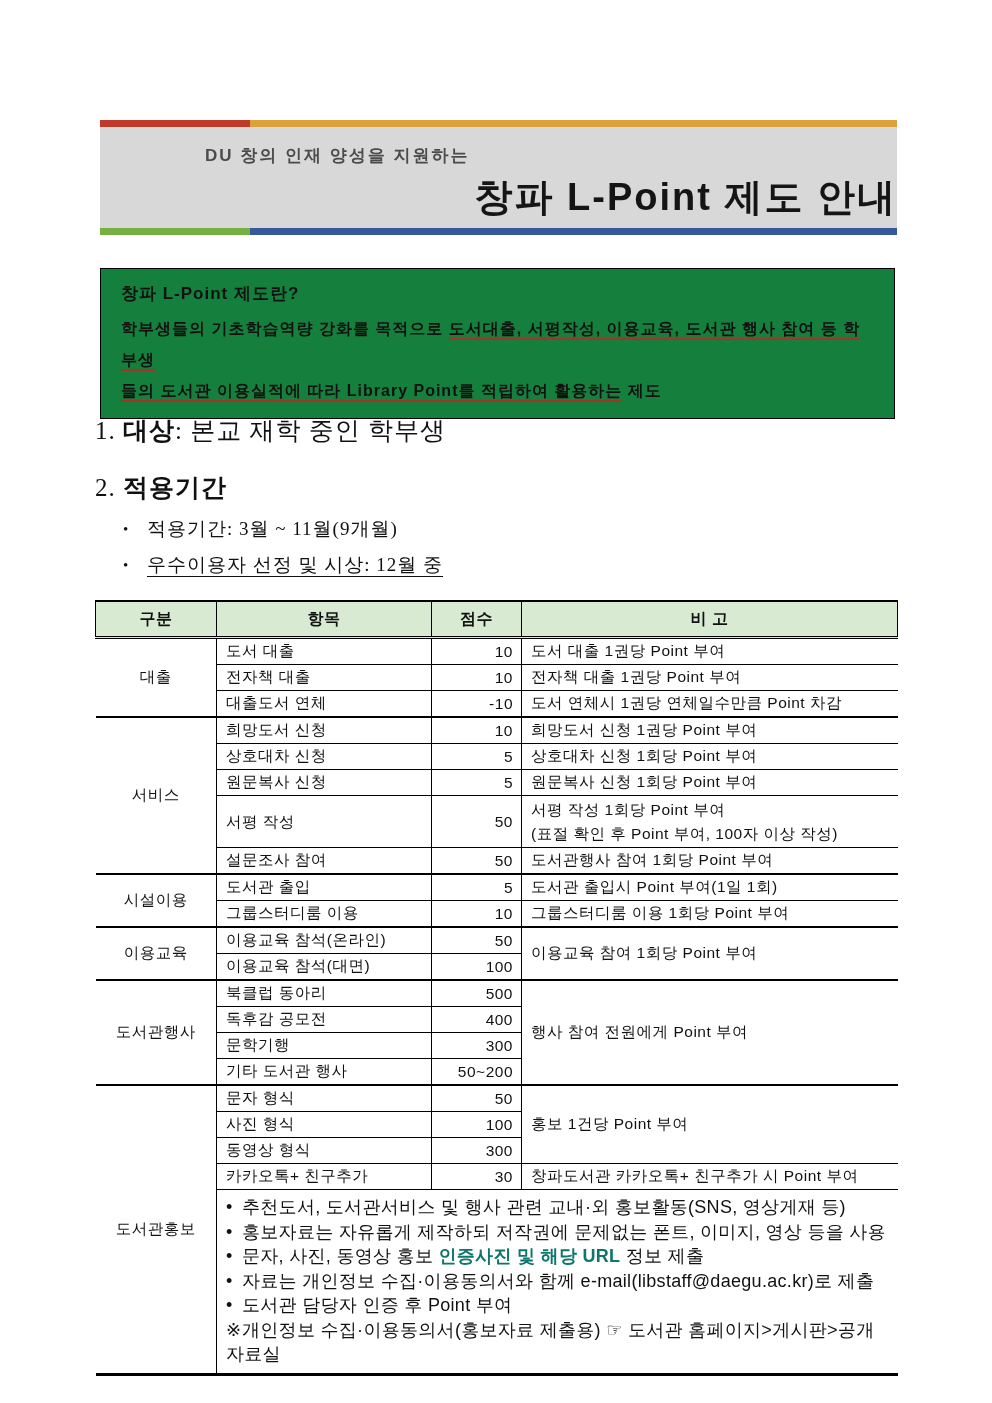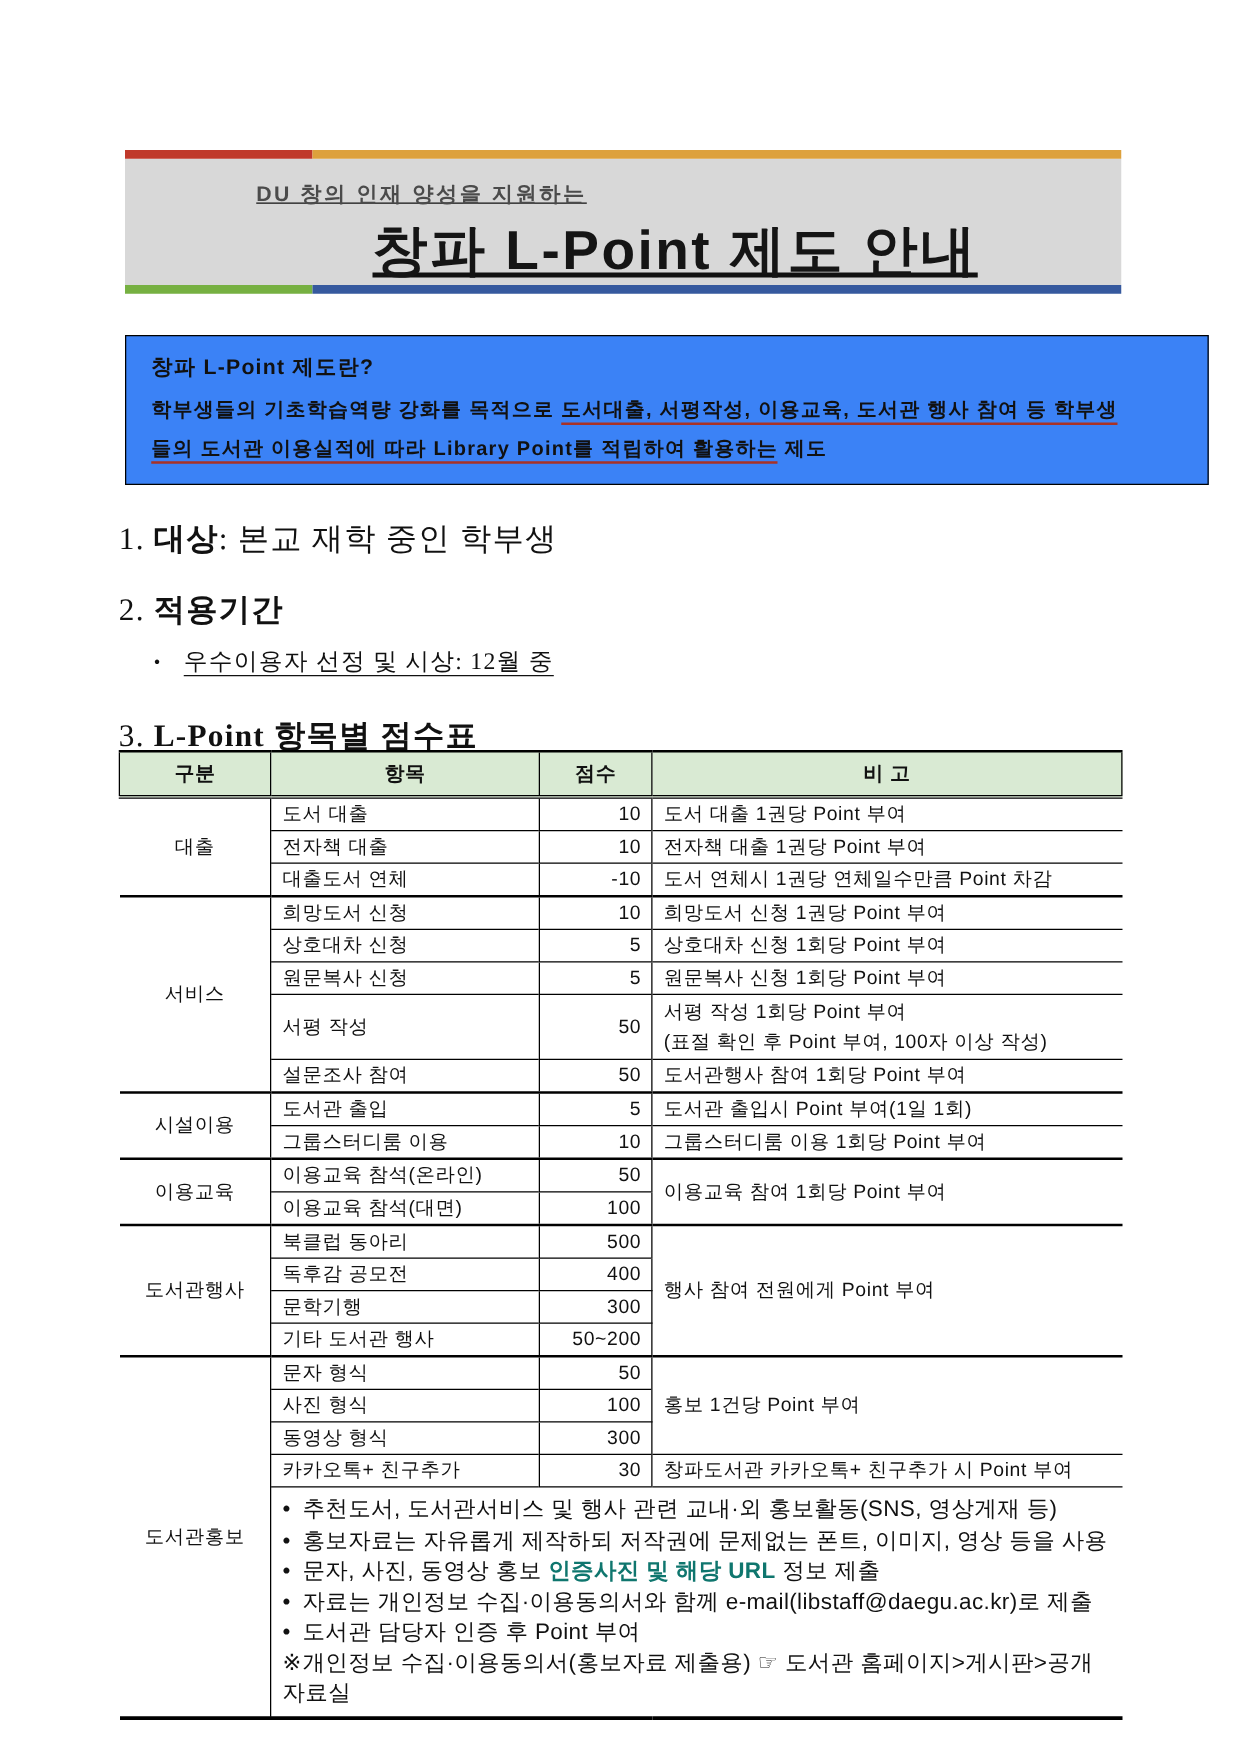--- a/index.html
+++ b/index.html
@@ -1,33 +1,33 @@
 <!DOCTYPE html>
 <html lang="ko"><head>
 <meta charset="utf-8">
 <style>
   html,body{margin:0;padding:0;background:#ffffff;}
   body{width:992px;height:1403px;position:relative;
        font-family:"Liberation Sans","DejaVu Sans",sans-serif;color:#111;}
   .page{position:absolute;left:0;top:0;width:992px;height:1403px;}
 
   
-  .banner{position:absolute;left:100px;top:120px;width:797px;text-decoration:underline;}
+  .banner{position:absolute;left:100px;top:120px;width:797px;}
   .bar-row{display:flex;height:7px;}
   .bar{display:block;height:7px;}
   .bar.red{width:150px;background:#c0392b;}
   .bar.orange{flex:1;background:#dda13c;}
   .bar.green{width:150px;background:#76b041;}
   .bar.blue{flex:1;background:#36599e;}
   .banner-body{background:#d8d8d8;height:100px;padding-top:1px;}
   .banner-subtitle{margin:16px 0 0 105px;font-size:17px;font-weight:bold;color:#4b4b4b;letter-spacing:2px;}
-  .banner-title{margin:8px 0 0 198px;font-size:44px;font-weight:800;color:#151515;letter-spacing:2px;line-height:1.2;}
-
-  
-  .intro-box{position:absolute;left:100px;top:268px;width:867px;background:#3b82f6;
+  .banner-title{margin:8px 0 0 198px;font-size:38px;font-weight:800;color:#151515;letter-spacing:2px;line-height:1.2;text-align:right;}
+
+  
+  .intro-box{position:absolute;left:100px;top:268px;width:795px;background:#15803d;
              border:1px solid #000;box-sizing:border-box;padding:13px 18px 12px 20px;}
   .intro-title{font-size:17px;font-weight:bold;letter-spacing:1px;}
   .intro-body{margin:8px 0 0 0;font-size:16px;font-weight:bold;line-height:31px;letter-spacing:1px;}
   .redline{border-bottom:2px solid #a93226;padding-bottom:1px;}
 
   
   .sections{position:absolute;left:95px;top:408px;width:800px;
             font-family:"Liberation Serif","DejaVu Serif",serif;}
   .sec{margin:0;font-size:25px;letter-spacing:1px;}
   .sec b{font-weight:bold;}
@@ -93,20 +93,23 @@
     <p class="sec sec1">
       <span>1.</span>
       <b>대상</b><span>: 본교 재학 중인 학부생</span>
     </p>
     <p class="sec sec2">
       <span>2.</span>
       <b>적용기간</b>
     </p>
     <div class="bullets">
       <div class="bullet-line">
+        <span class="bullet-marker">•</span><span>적용기간: 3월 ~ 11월(9개월)</span>
+      </div>
+      <div class="bullet-line">
         <span class="bullet-marker">•</span><span class="u-black">우수이용자 선정 및 시상: 12월 중</span>
       </div>
     </div>
     <p class="sec sec3">
       <span>3.</span>
       <b>L-Point 항목별 점수표</b>
     </p>
   </section>
 
   <table class="score">

